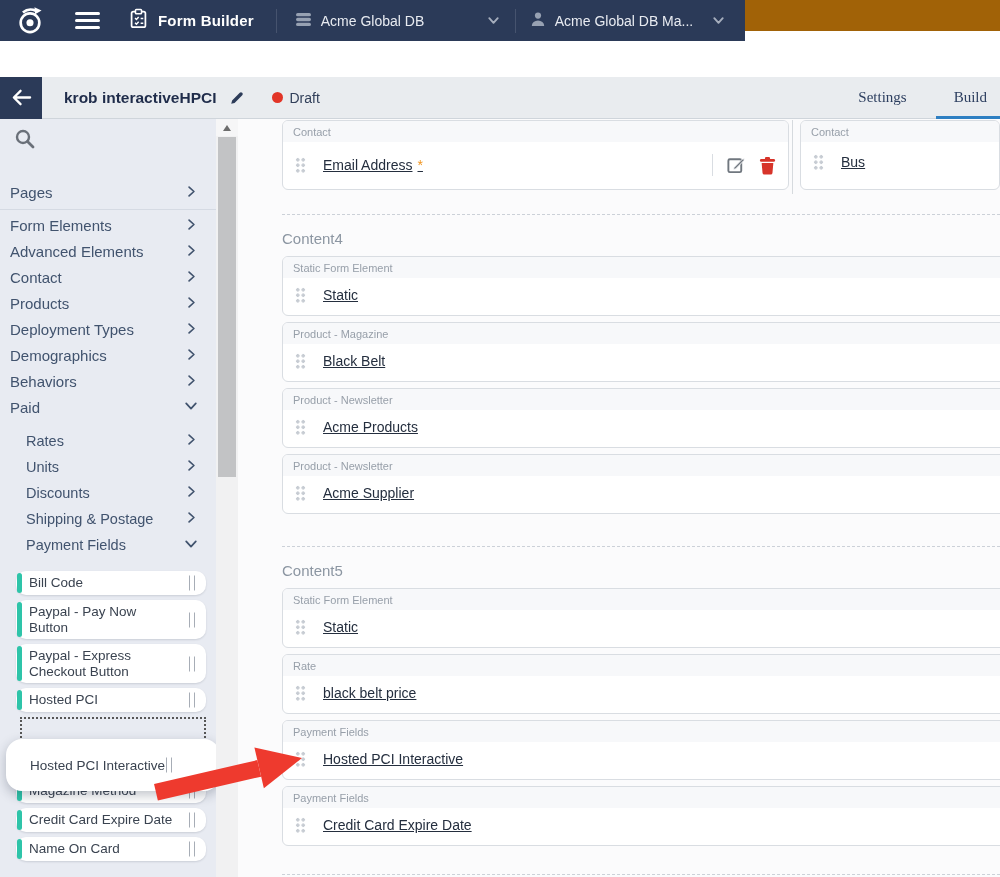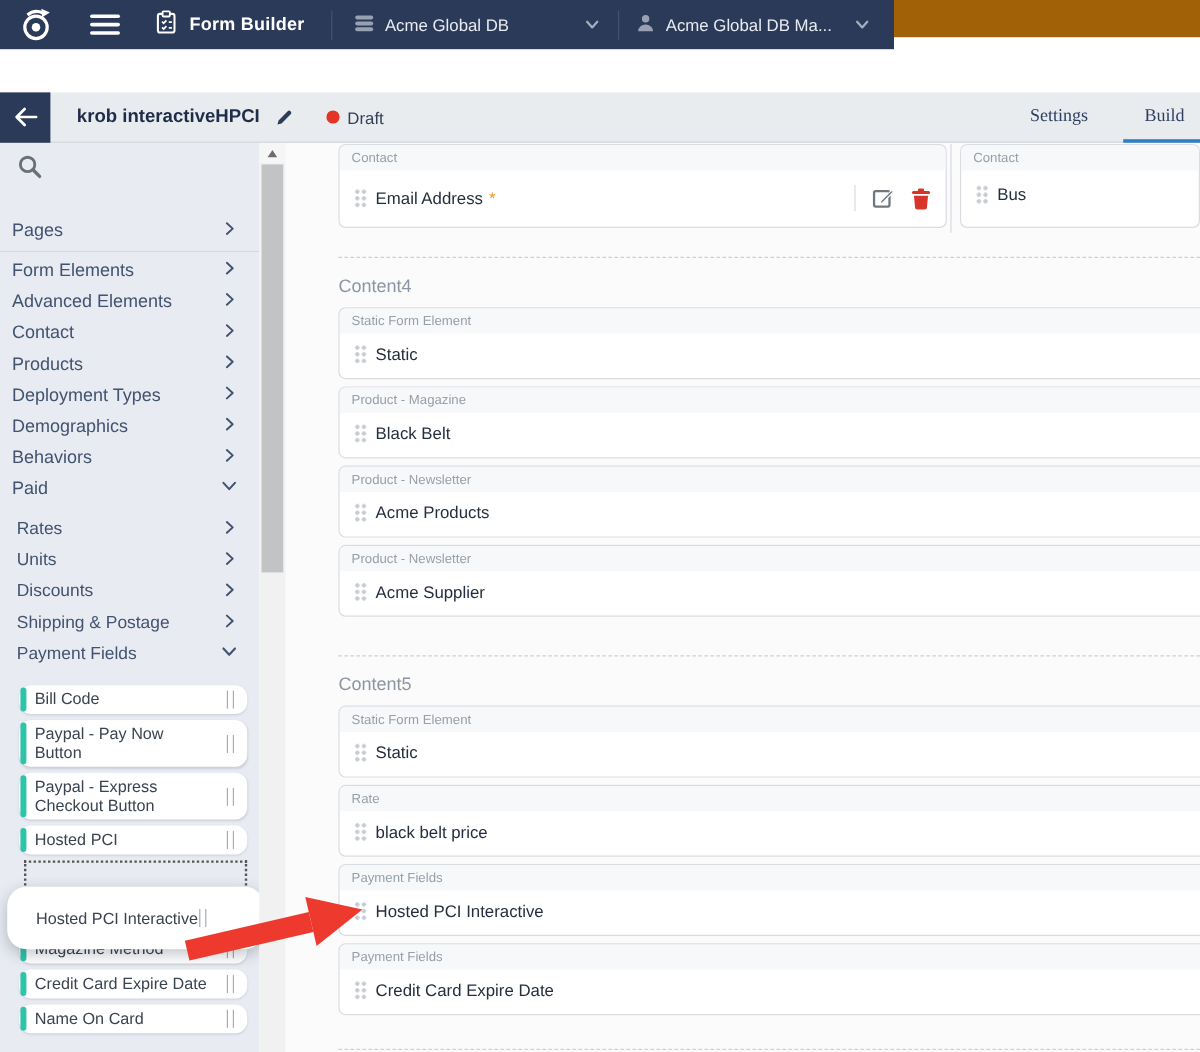--- a/index.html
+++ b/index.html
@@ -40,42 +40,42 @@
 
   
   .sidebar { position:absolute; left:0; top:0; width:216px; height:758px; background:#e8ebf2; overflow:hidden; }
   .side-search { margin:9px 0 0 14px; width:22px; height:22px; cursor:pointer; }
   #side-nav { margin-top:27px; }
   .nav-item { height:26px; display:flex; align-items:center; justify-content:space-between; padding:0 18px 0 10px; font-size:15px; color:#41536e; cursor:pointer; }
   .nav-item.big { height:30px; }
   .nav-item.sub { padding-left:14px; font-size:14.5px; }
   .nav-right { display:flex; align-items:center; gap:12px; }
   .side-divider { height:1px; background:#d5dae3; margin:2px 0; }
-  #paid-sub { margin-top:8px; }
+  #paid-sub { margin-top:8px;padding-left:12px; }
   #cards-before { margin-top:13px; }
   .side-card { position:relative; background:#fff; border-radius:10px; margin:0 10px 5px 16px; padding:4px 30px 4px 13px; min-height:24px; display:flex; align-items:center; font-size:13.5px; line-height:15.5px; color:#3a4350; box-shadow:0 1px 2px rgba(40,50,70,.15); cursor:grab; }
   .side-card::before { content:""; position:absolute; left:1px; top:2px; bottom:2px; width:5px; border-radius:4px; background:#2ec4a9; }
   .sc-bars, .dc-bars { position:absolute; right:11px; top:50%; transform:translateY(-50%); width:6px; height:15px; border-left:1.5px solid #a7adb6; border-right:1.5px solid #a7adb6; }
   .drop-placeholder { margin:2px 10px 6px 20px; height:56px; border:2px dotted #565656; }
   #cards-after { margin-top:0; }
   .drag-card { position:absolute; left:6px; top:620px; width:214px; height:52px; background:#fff; border-radius:16px; box-shadow:0 4px 12px rgba(30,40,60,.28); display:flex; align-items:center; padding:0 36px 0 24px; font-size:13.5px; color:#3a4350; z-index:5; cursor:grabbing; }
   .drag-card .dc-bars { right:48px; }
 
   
   .vscroll { position:absolute; left:216px; top:0; width:22px; height:758px; background:#f1f1f2; }
   .vs-up { position:absolute; top:0; left:0; width:22px; height:17px; background:#f6f6f7; display:flex; align-items:center; justify-content:center; cursor:pointer; }
   .vs-up::after { content:""; width:0; height:0; border-left:4.5px solid transparent; border-right:4.5px solid transparent; border-bottom:6px solid #6d6d6d; }
   .vs-thumb { position:absolute; top:18px; left:2px; width:18px; height:340px; background:#c2c3c5; cursor:pointer; }
 
   
   .canvas { position:absolute; left:238px; top:0; width:762px; height:758px; background:#fbfbfc; overflow:hidden; padding:1px 0 0 44px; }
   .canvas-top-row { display:flex; align-items:flex-start; }
   .fcard { background:#fff; border:1px solid #d9dde2; border-radius:6px; overflow:hidden; }
   .fcard-strip { background:#f7f8fa; padding:5px 10px 4px; font-size:11px; color:#979fa9; }
-  .fcard-row { display:flex; align-items:center; gap:7px; padding:9px 12px 10px; font-size:14px; color:#242e3e; }
+  .fcard-row { display:flex; align-items:center; gap:17px; padding:9px 12px 10px; font-size:14px; color:#242e3e;text-decoration:underline; }
   .contact-card { width:653px; height:70px; }
   .contact-card .fcard-row { padding-top:12px; }
   .col-divider { width:1px; height:74px; background:#d6dade; margin-left:3px; flex:0 0 1px; }
   .partial-card { width:200px; height:70px; margin-left:7px; flex:0 0 200px; }
   .partial-card .fcard-row { padding-top:12px; }
   .canvas-card { width:760px; height:60px; margin-bottom:6px; }
   .dots { width:11px; height:16px; flex:0 0 11px; background-image:radial-gradient(circle,#c7ccd3 1.6px,transparent 1.9px); background-size:5.5px 5.5px; cursor:grab; }
   .flabel { display:flex; align-items:baseline; }
   .req { color:#f0941f; margin-left:5px; font-size:14px; }
   .row-actions { margin-left:auto; display:flex; align-items:center; gap:13px; }

